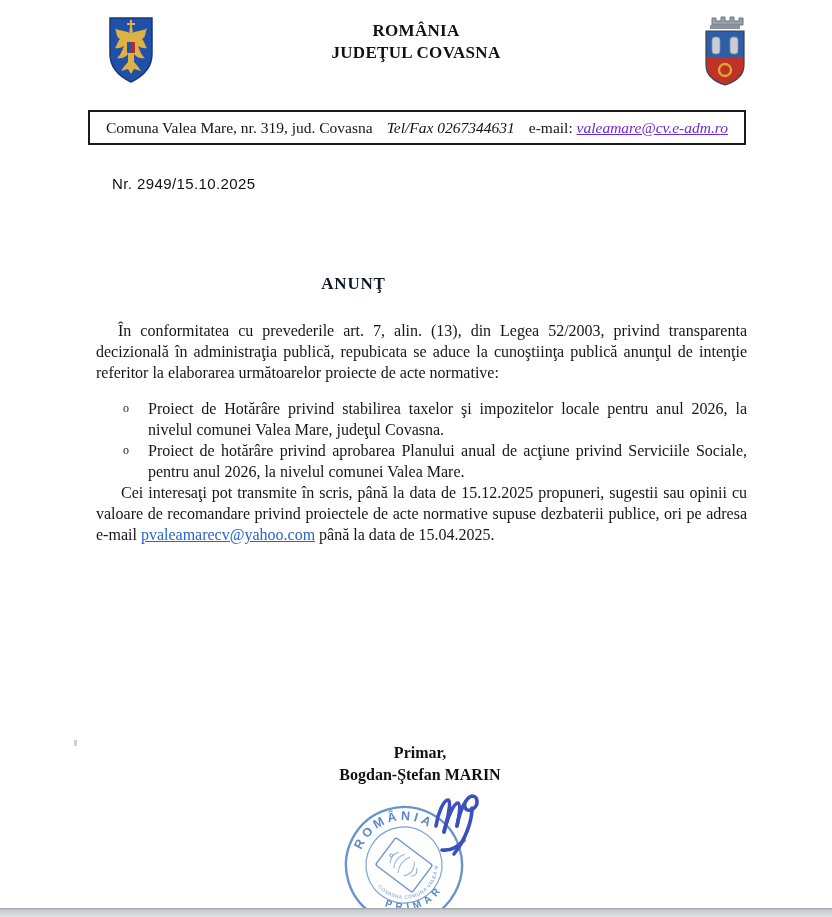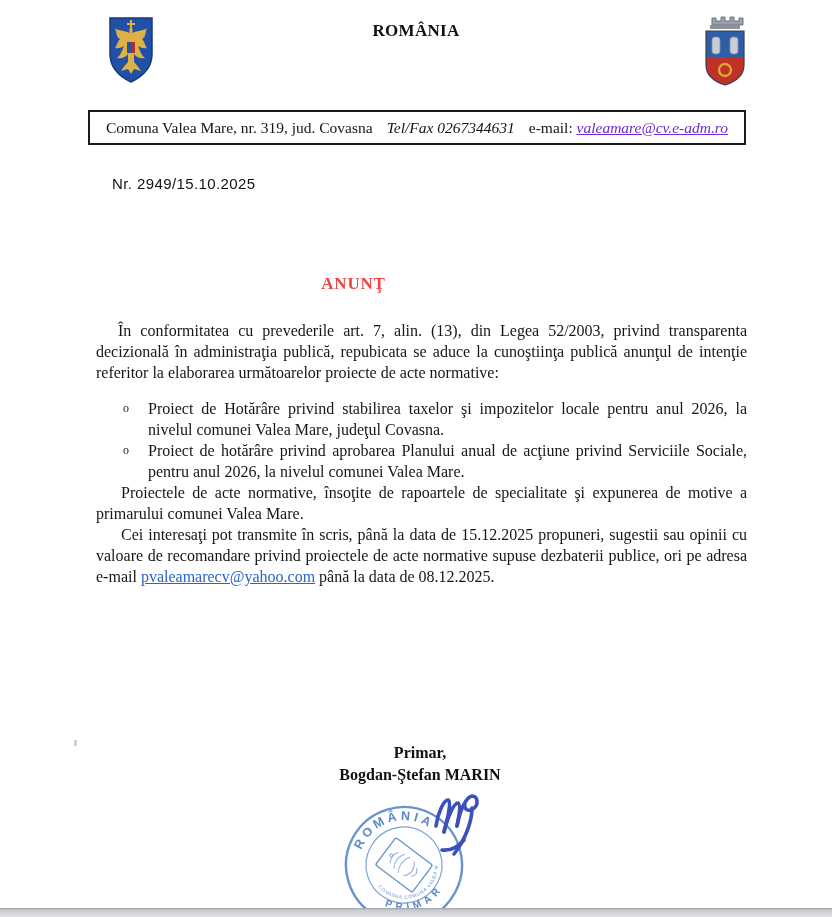--- a/index.html
+++ b/index.html
@@ -19,21 +19,21 @@
     border:2px solid #1a1a1a;padding:5px 16px 4px;text-align:center;
     font-size:15.5px;line-height:22px;color:#141414;}
   .address-box .gap{display:inline-block;width:14px;}
   .italic{font-style:italic;text-align:center;}
   .email-link{color:#6d28d9;text-decoration:underline;font-style:italic;cursor:pointer;}
   .body-link{color:#2a64cc;text-decoration:underline;cursor:pointer;}
   
   .doc-number{left:112px;top:175px;font-family:"Liberation Sans", sans-serif;
     font-size:15px;letter-spacing:.4px;color:#111;}
   .doc-title{left:0;top:274px;width:707px;text-align:center;
-    font-weight:bold;font-size:17px;letter-spacing:.8px;color:#ef4444;}
+    font-weight:bold;font-size:17px;letter-spacing:.8px;color:#0f172a;}
   
   .body-text{left:96px;top:320px;width:651px;font-size:16px;line-height:21px;
     text-align:justify;color:#161616;}
   .para-intro{text-indent:22px;margin:0 0 15px 0;}
   .bullet-row{position:relative;padding-left:52px;margin:0;}
   .bullet-marker{position:absolute;left:27px;top:0;font-size:12px;color:#222;}
   .para{text-indent:25px;margin:0;}
   
   .sig-block{left:0;top:742px;width:840px;text-align:center;
     font-weight:bold;font-size:16px;line-height:22px;color:#111;}
@@ -51,20 +51,21 @@
 <svg class="abs emblem-left" viewBox="0 0 46 68">
   <path d="M2,2 H44 V38 Q44,56 23,66 Q2,56 2,38 Z" fill="#2050a8" stroke="#16397c" stroke-width="1.5"></path>
   <path d="M22,4 h2 v3 h3 v2 h-3 v4 h-2 v-4 h-3 v-2 h3 z" fill="#ddb144"></path>
   <path d="M23,10 C21,13 21,15 22,17 C16,14 10,15 7,12 C9,17 8,21 12,23 C9,26 9,30 7,32 C11,33 14,31 16,30 C14,35 12,40 9,42 C14,43 18,41 20,38 L20,46 C17,49 15,52 13,55 L20,53 L23,58 L26,53 L33,55 C31,52 29,49 26,46 L26,38 C28,41 32,43 37,42 C34,40 32,35 30,30 C32,31 35,33 39,32 C37,30 37,26 34,23 C38,21 37,17 39,12 C36,15 30,14 24,17 C25,15 25,13 23,10 Z" fill="#ddb144"></path>
   <rect x="19" y="26" width="8" height="11" rx="1" fill="#b52a28"></rect>
   <rect x="19" y="26" width="4" height="11" fill="#27519e"></rect>
 </svg>
 
 <div class="abs header-title">
   <div>ROMÂNIA</div>
+  <div>JUDEŢUL COVASNA</div>
 </div>
 
 <svg class="abs emblem-right" viewBox="0 0 50 74">
   <path d="M12,12 V5 h4 v3 h5 V4 h4 v4 h5 V4 h4 v4 h5 V5 h4 v7 z" fill="#9aa0ab" stroke="#6e747e" stroke-width="1"></path>
   <rect x="10" y="12" width="30" height="4" fill="#8b919c"></rect>
   <path d="M6,18 H44 V44 H6 Z" fill="#2e5ea8"></path>
   <path d="M6,44 H44 V52 Q44,66 25,72 Q6,66 6,52 Z" fill="#c03128"></path>
   <path d="M6,18 H44 V52 Q44,66 25,72 Q6,66 6,52 Z" fill="none" stroke="#3a3f4a" stroke-width="1.2"></path>
   <rect x="12" y="24" width="8" height="17" rx="3" fill="#c9cdd6" stroke="#8a8f9a" stroke-width="0.8"></rect>
   <rect x="30" y="24" width="8" height="17" rx="3" fill="#c9cdd6" stroke="#8a8f9a" stroke-width="0.8"></rect>
@@ -80,22 +81,21 @@
 
 <div class="abs doc-title">ANUNŢ</div>
 
 <div class="abs body-text">
   <p class="para-intro">În conformitatea cu prevederile art. 7, alin. (13), din Legea 52/2003, privind transparenta decizională în administraţia publică, repubicata se aduce la cunoştiinţa publică anunţul de intenţie referitor la elaborarea următoarelor proiecte de acte normative:</p>
   <div id="bullet-list">
       <div class="bullet-row"><span class="bullet-marker">o</span><span>Proiect de Hotărâre privind stabilirea taxelor şi impozitelor locale pentru anul 2026, la nivelul comunei Valea Mare, judeţul Covasna.</span></div>
       <div class="bullet-row"><span class="bullet-marker">o</span><span>Proiect de hotărâre privind aprobarea Planului anual de acţiune privind Serviciile Sociale, pentru anul 2026, la nivelul comunei Valea Mare.</span></div>
     </div>
   <div id="body-paragraphs">
-      <p class="para"><span>Proiectele de acte normative, însoţite de rapoartele de specialitate şi expunerea de motive a primarului comunei Valea Mare.</span></p>
-      <p class="para"><span>Cei interesaţi pot transmite în scris, până la data de 15.12.2025 propuneri, sugestii sau opinii cu valoare de recomandare privind proiectele de acte normative supuse dezbaterii publice, ori pe adresa e-mail </span><a class="body-link">pvaleamarecv@yahoo.com</a><span> până la data de 08.12.2025.</span></p>
+      <p class="para"><span>Cei interesaţi pot transmite în scris, până la data de 15.12.2025 propuneri, sugestii sau opinii cu valoare de recomandare privind proiectele de acte normative supuse dezbaterii publice, ori pe adresa e-mail </span><a class="body-link">pvaleamarecv@yahoo.com</a><span> până la data de 15.04.2025.</span></p>
     </div>
 </div>
 
 <div class="abs sig-block">
   <div>Primar,</div>
   <div>Bogdan-Ştefan MARIN</div>
 </div>
 
 <svg class="abs stamp" viewBox="0 0 126 132">
   <defs>

